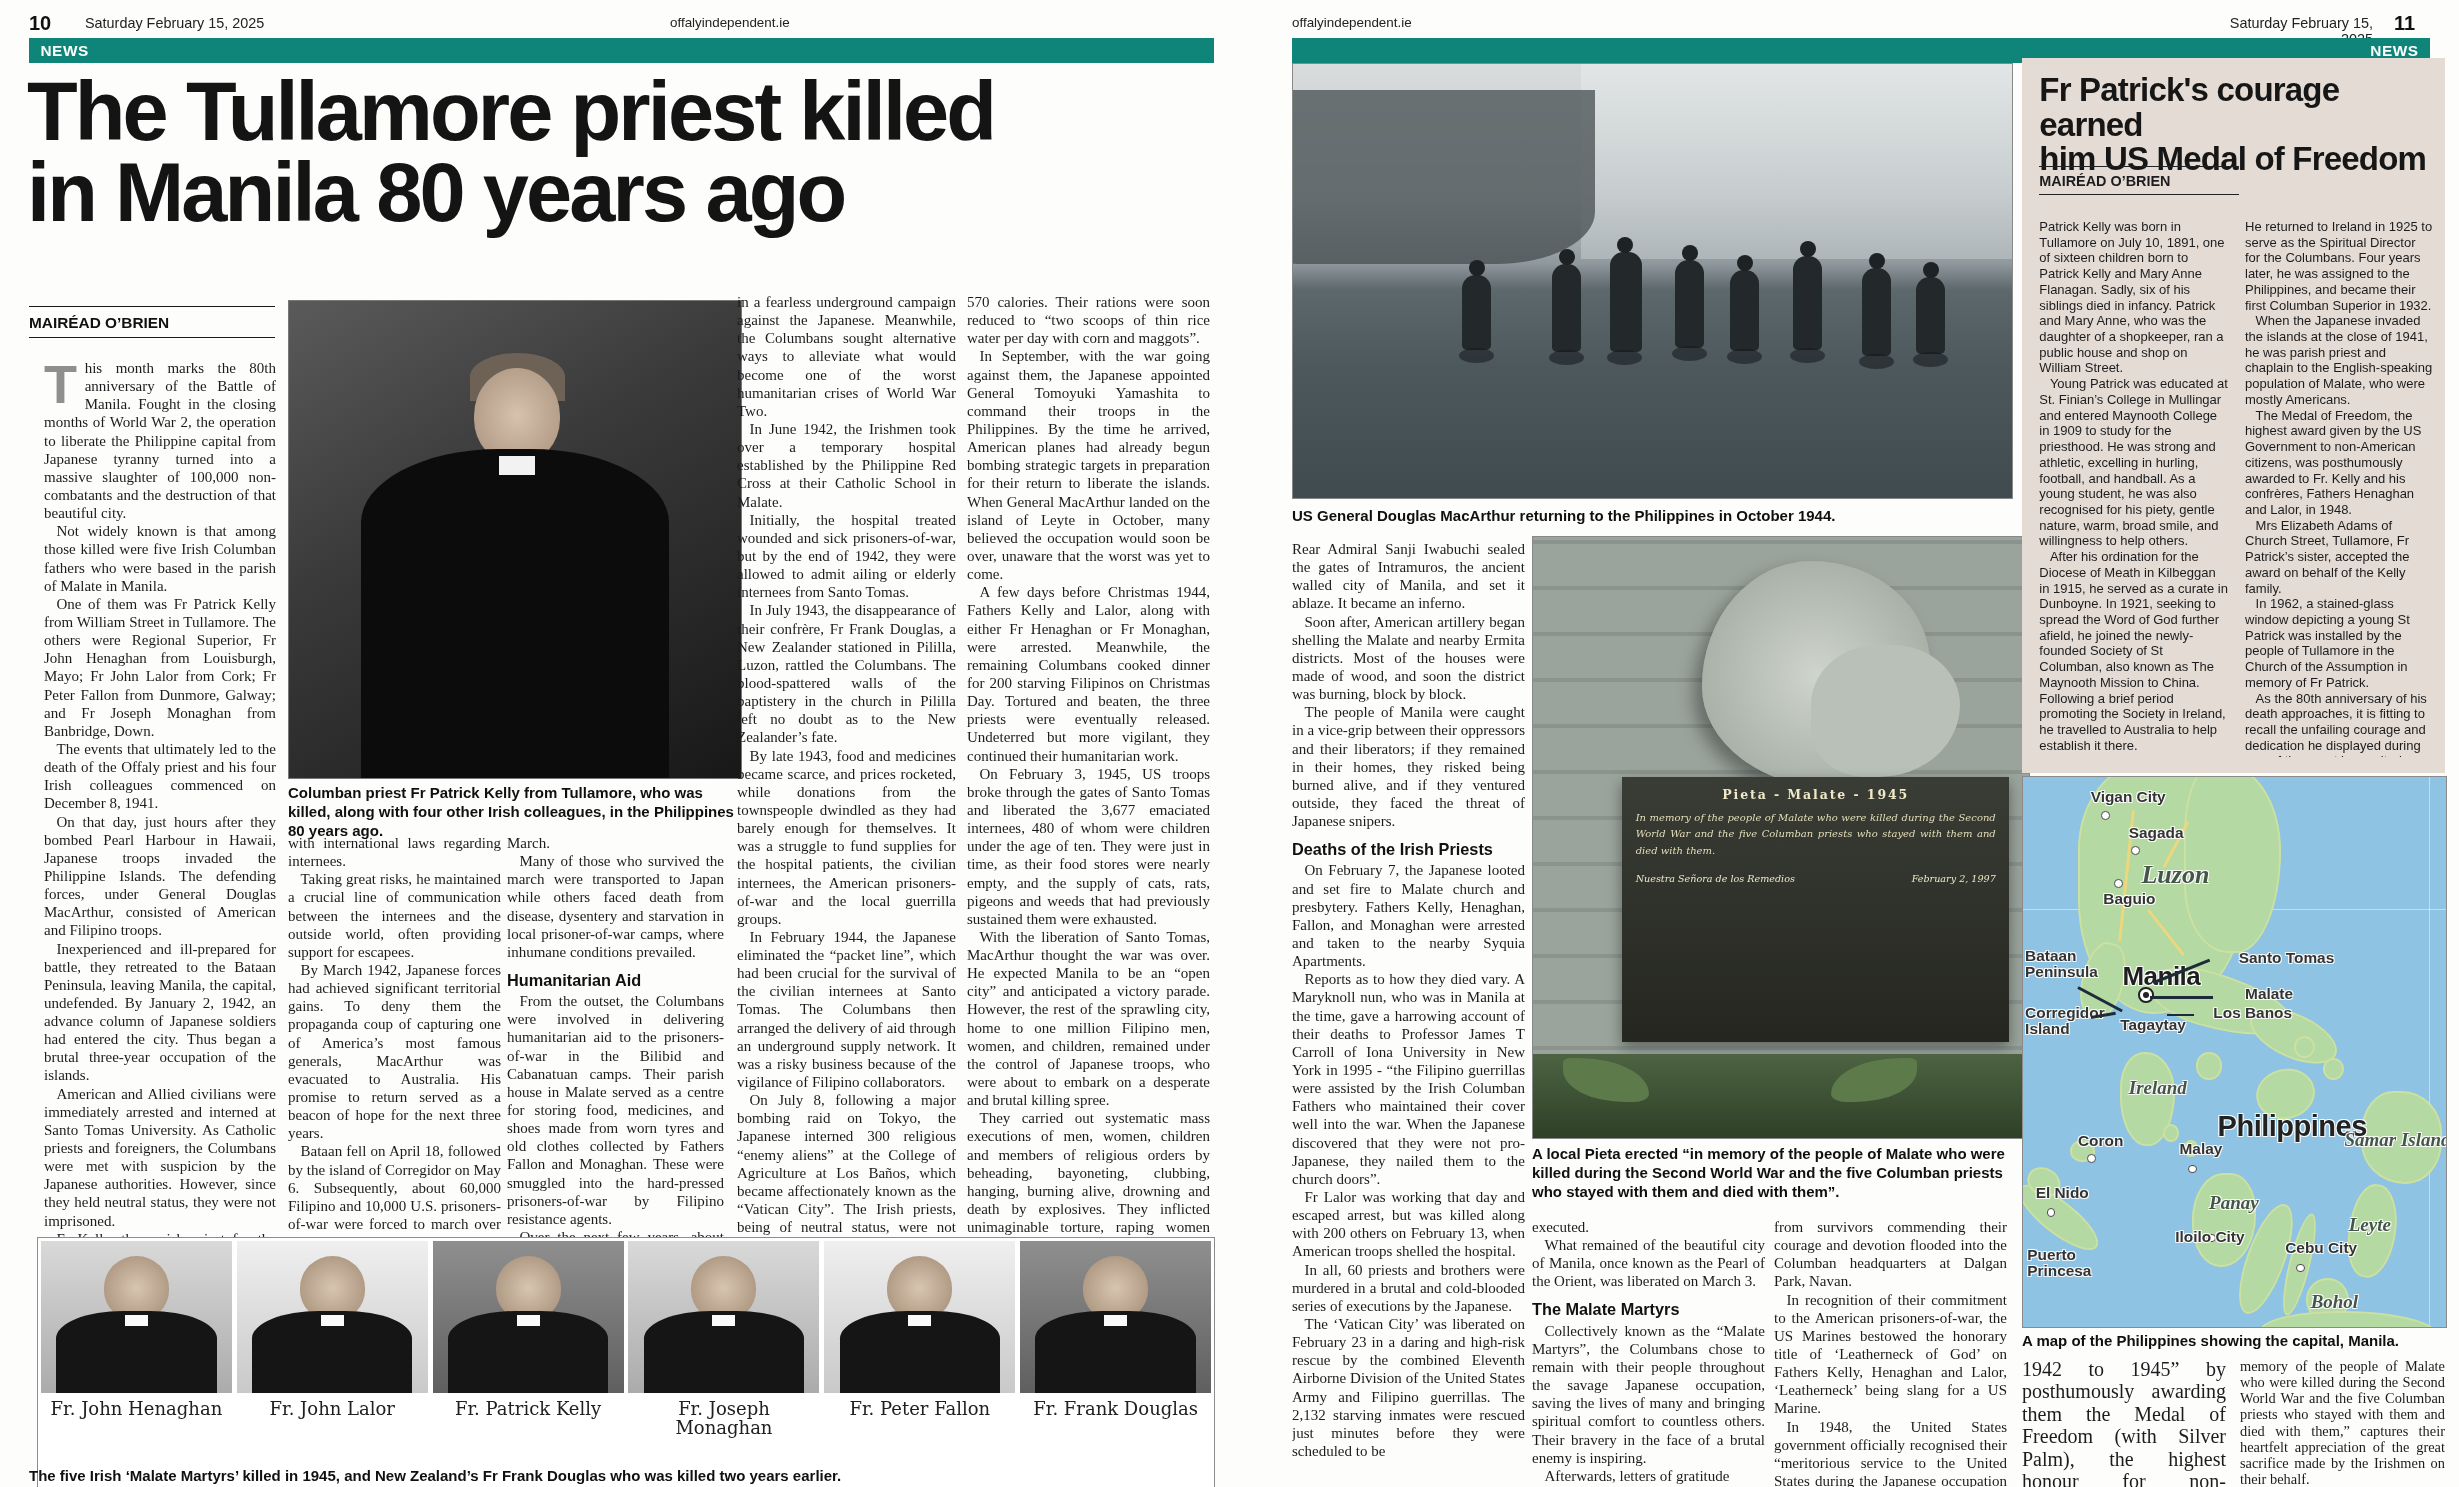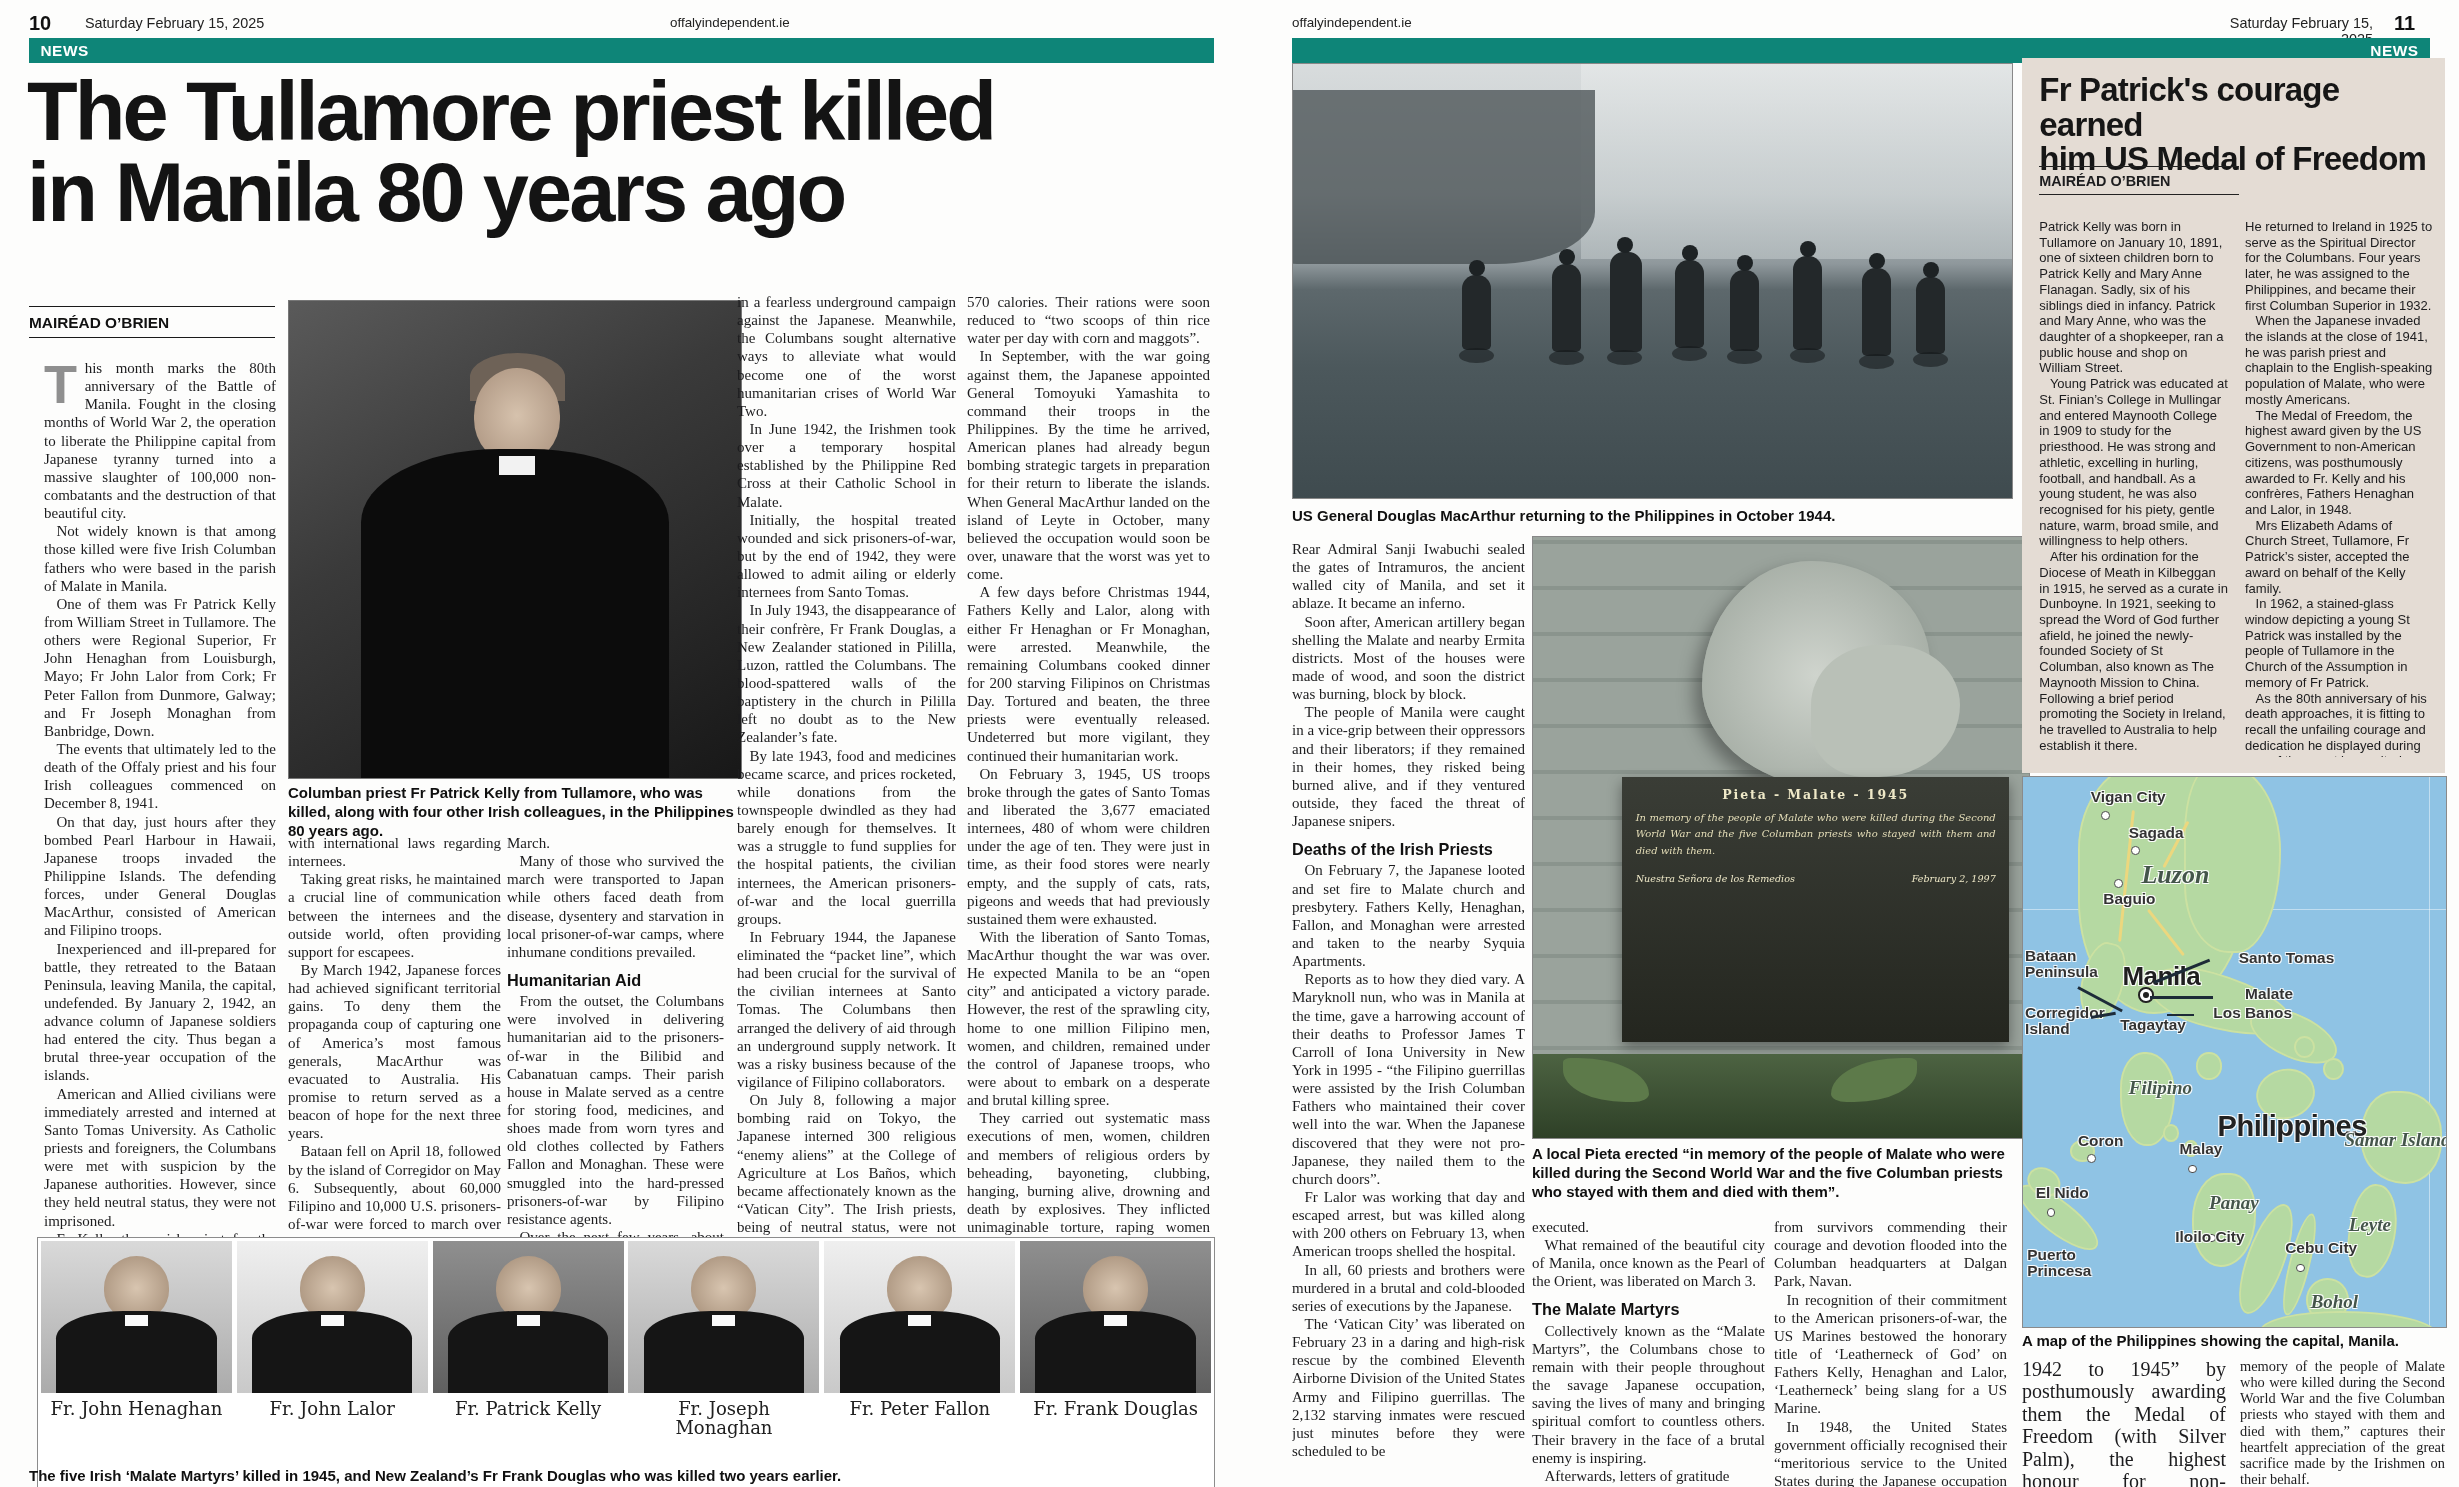--- a/index.html
+++ b/index.html
@@ -273,21 +273,21 @@
         <p class="bp">In 1948, the United States government officially recognised their “meritorious service to the United States during the Japanese occupation of the Philippines from</p>
       </div>
 
     <aside class="abs sidebar" style="left:2022px;top:58px;width:423px;height:715px;">
       <h2 class="abs sb-title" style="left:17.3px;top:15.4px;width:394px;margin:0;">
         <span>Fr Patrick's courage earned</span><br>
         <span>him US Medal of Freedom</span>
       </h2>
       <div class="abs sb-byline" style="left:17.3px;top:108px;">MAIRÉAD O’BRIEN</div>
       <div class="abs sb-col" style="left:17.3px;top:161px;width:190px;height:538px;">
-          <p class="bp">Patrick Kelly was born in Tullamore on January 10, 1891, one of sixteen children born to Patrick Kelly and Mary Anne Flanagan. Sadly, six of his siblings died in infancy. Patrick and Mary Anne, who was the daughter of a shopkeeper, ran a public house and shop on William Street.</p>
+          <p class="bp">Patrick Kelly was born in Tullamore on July 10, 1891, one of sixteen children born to Patrick Kelly and Mary Anne Flanagan. Sadly, six of his siblings died in infancy. Patrick and Mary Anne, who was the daughter of a shopkeeper, ran a public house and shop on William Street.</p>
           <p class="bp">Young Patrick was educated at St. Finian’s College in Mullingar and entered Maynooth College in 1909 to study for the priesthood.  He was strong and athletic, excelling in hurling, football, and handball. As a young student, he was also recognised for his piety, gentle nature, warm, broad smile, and willingness to help others.</p>
           <p class="bp">After his ordination for the Diocese of Meath in Kilbeggan in 1915, he served as a curate in Dunboyne. In 1921, seeking to spread the Word of God further afield, he joined the newly-founded Society of St Columban, also known as The Maynooth Mission to China. Following a brief period promoting the Society in Ireland, he travelled to Australia to help establish it there.</p>
         </div>
       <div class="abs sb-col" style="left:223px;top:161px;width:188px;height:538px;">
           <p class="bp">He returned to Ireland in 1925 to serve as the Spiritual Director for the Columbans. Four years later, he was assigned to the Philippines, and became their first Columban Superior in 1932.</p>
           <p class="bp">When the Japanese invaded the islands at the close of 1941, he was parish priest and chaplain to the English-speaking population of Malate, who were mostly Americans.</p>
           <p class="bp">The Medal of Freedom, the highest award given by the US Government to non-American citizens, was posthumously awarded to Fr. Kelly and his confrères, Fathers Henaghan and Lalor, in 1948.</p>
           <p class="bp">Mrs Elizabeth Adams of Church Street, Tullamore, Fr Patrick’s sister, accepted the award on behalf of the Kelly family.</p>
           <p class="bp">In 1962, a stained-glass window depicting a young St Patrick was installed by the people of Tullamore in the Church of the Assumption in memory of Fr Patrick.</p>
           <p class="bp">As the 80th anniversary of his death approaches, it is fitting to recall the unfailing courage and dedication he displayed during one of the worst humanitarian crises of World War Two.</p>
@@ -335,21 +335,21 @@
         <span class="map-l k-city" style="left: 25%; top: 8.5%;">Sagada</span>
         <span class="map-l k-region" style="left: 28%; top: 15%; font-size: 26px;">Luzon</span>
         <span class="map-l k-city" style="left: 19%; top: 20.5%;">Baguio</span>
         <span class="map-l k-ann" style="left: 0.5%; top: 31%; width: 75px; white-space: normal; line-height: 1.05;">Bataan Peninsula</span>
         <span class="map-l k-big" style="left: 23.5%; top: 33.5%;">Manila</span>
         <span class="map-l k-ann" style="left: 51%; top: 31.5%;">Santo Tomas</span>
         <span class="map-l k-ann" style="left: 52.5%; top: 38%;">Malate</span>
         <span class="map-l k-ann" style="left: 45%; top: 41.5%;">Los Banos</span>
         <span class="map-l k-ann" style="left: 0.5%; top: 41.5%; width: 83px; white-space: normal; line-height: 1.05;">Corregidor Island</span>
         <span class="map-l k-city" style="left: 23%; top: 43.5%;">Tagaytay</span>
-        <span class="map-l k-region" style="left: 25%; top: 54.5%;">Filipino</span>
+        <span class="map-l k-region" style="left: 25%; top: 54.5%;">Ireland</span>
         <span class="map-l k-country" style="left: 46%; top: 60.5%;">Philippines</span>
         <span class="map-l k-city" style="left: 13%; top: 64.5%;">Coron</span>
         <span class="map-l k-city" style="left: 37%; top: 66%;">Malay</span>
         <span class="map-l k-region" style="left: 76%; top: 64%;">Samar Island</span>
         <span class="map-l k-city" style="left: 3%; top: 74%;">El Nido</span>
         <span class="map-l k-region" style="left: 44%; top: 75.5%;">Panay</span>
         <span class="map-l k-city" style="left: 36%; top: 82%;">Iloilo City</span>
         <span class="map-l k-region" style="left: 77%; top: 79.5%;">Leyte</span>
         <span class="map-l k-city" style="left: 62%; top: 84%;">Cebu City</span>
         <span class="map-l k-region" style="left: 68%; top: 93.5%;">Bohol</span>

